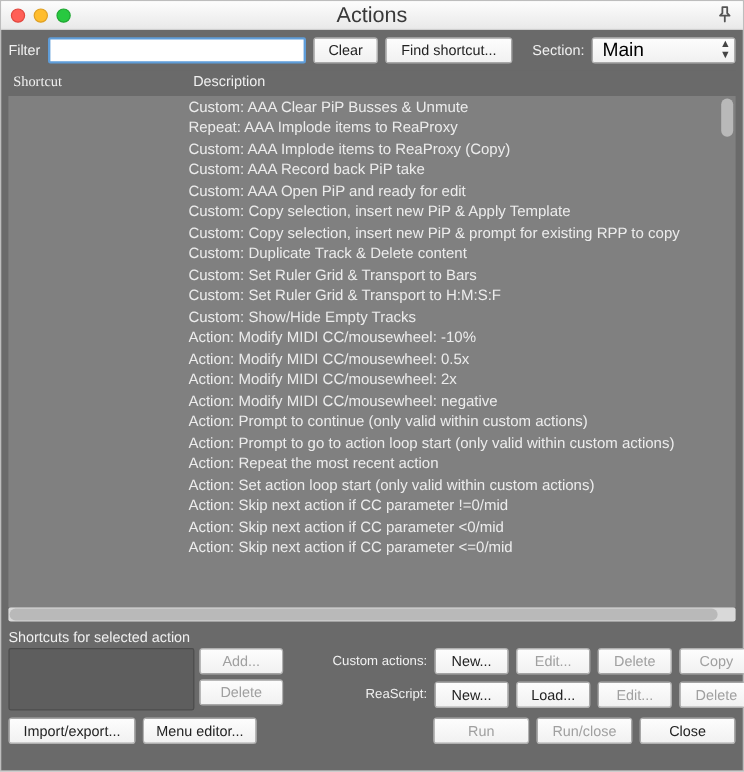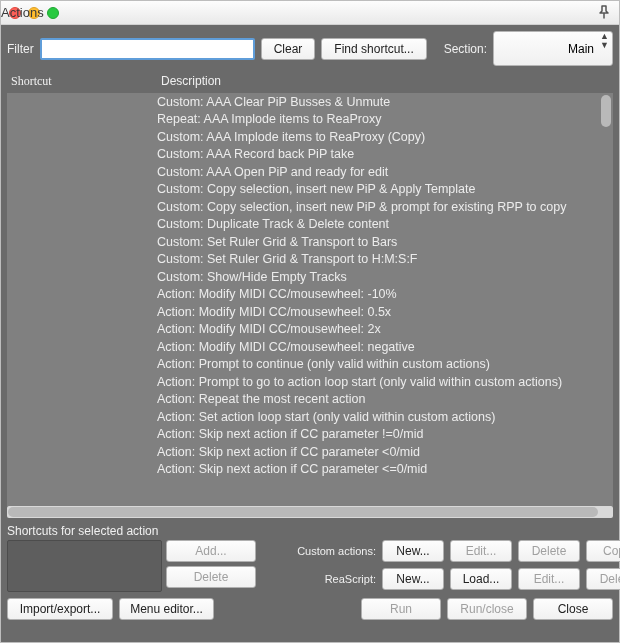--- a/index.html
+++ b/index.html
@@ -5,31 +5,31 @@
   * { box-sizing: border-box; margin: 0; padding: 0; }
   html, body { width: 620px; height: 643px; overflow: hidden; font-family: "Helvetica Neue", Arial, sans-serif; font-size: 12px; }
   body { background: #f6f6f6; }
   .window { width: 620px; height: 643px; display: flex; flex-direction: column; background: #f0f0f0; border: 1px solid #bdbdbd; }
   .titlebar { height: 24px; background: linear-gradient(#fdfdfd,#e9e9e9); border-bottom: 1px solid #d0d0d0; display: flex; align-items: center; position: relative; }
   .traffic { display: flex; gap: 7px; margin-left: 8px; }
   .t-dot { width: 12px; height: 12px; border-radius: 50%; }
   .red { background: #ff5f57; border: 0.5px solid #e1483f; }
   .yellow { background: #ffbd2e; border: 0.5px solid #dfa023; }
   .green { background: #28c940; border: 0.5px solid #1fa732; }
-  .title { position: absolute; left: 0; right: 0; font-size: 13px; color: #3a3a3a; }
+  .title { position: absolute; left: 0; right: 0; text-align: center; font-size: 18px; color: #3a3a3a; }
   .pin { position: absolute; right: 8px; top: 4px; font-size: 13px; color: #555; cursor: default; }
   .body { flex: 1; background: #6a6a6a; display: flex; flex-direction: column; padding: 6px 6px 22px 6px; gap: 6px; }
   .row { display: flex; align-items: center; gap: 6px; }
   .lbl { color: #f0f0f0; font-size: 12px; }
   .filter-input { width: 215px; height: 22px; background: #fff; border: 2px solid #5f9dd9; border-radius: 2px; padding: 0 4px; font-size: 12px; }
   .btn { height: 22px; background: linear-gradient(#fdfdfd,#f1f1f1); border: 1px solid #b0b0b0; border-radius: 3px; font-size: 12px; color: #222; cursor: pointer; padding: 0 12px; }
   .btn.disabled { color: #a0a0a0; }
   .grow { flex: 1; }
   .select-wrap { position: relative; }
-  .select { width: 120px; height: 35px; background: linear-gradient(#fdfdfd,#f0f0f0); border: 1px solid #b5b5b5; border-radius: 3px; font-size: 12px; padding: 0 18px 0 8px; appearance: none; text-align: right; }
+  .select { width: 120px; height: 22px; background: linear-gradient(#fdfdfd,#f0f0f0); border: 1px solid #b5b5b5; border-radius: 3px; font-size: 16px; padding: 0 18px 0 8px; appearance: none; }
   .sel-arrows { position: absolute; right: 4px; top: 1px; font-size: 9px; color: #444; line-height: 9px; pointer-events: none; display: flex; flex-direction: column; align-items: center; }
   .listwrap { flex: 1; display: flex; flex-direction: column; background: #6a6a6a; }
   .headers { display: flex; }
   .col-h { color: #f0f0f0; font-size: 12px; padding: 2px 4px 4px 4px; }
   .col-shortcut { width: 150px; font-family: Liberation Serif, serif; }
   .listbox { flex: 1; background: #808080; position: relative; overflow: hidden; }
   .list-inner { position: absolute; inset: 0; overflow: hidden; }
   .list-row { display: flex; height: 17.5px; align-items: center; }
   .list-row .sc { width: 150px; padding-left: 6px; color: #f0f0f0; font-size: 12px; }
   .list-row .desc { flex: 1; color: #ececec; font-size: 12.5px; white-space: nowrap; overflow: hidden; }
@@ -42,21 +42,21 @@
   .shortcuts-box { display: flex; flex-direction: column; gap: 0; }
   .shortcuts-title { color: #f0f0f0; font-size: 12px; margin-bottom: 2px; }
   .shortcuts-body { display: flex; gap: 4px; }
   .shortcuts-list { width: 155px; height: 52px; background: #5e5e5e; border: 1px solid #4c4c4c; border-radius: 2px; }
   .short-btns { display: flex; flex-direction: column; gap: 4px; }
   .right-stack { flex: 1; display: flex; flex-direction: column; gap: 6px; padding-top: 16px; }
   .rrow { display: flex; align-items: center; gap: 6px; }
   .rlbl { color: #f0f0f0; font-size: 11px; text-align: right; width: 112px; }
   .footer { display: flex; align-items: center; gap: 6px; }
   .btn.w60 { width: 62px; padding: 0; }
-  .btn.w70 { width: 90px; padding: 0; }
+  .btn.w70 { width: 70px; padding: 0; }
   .btn.w80 { width: 80px; padding: 0; }
   .btn.w95 { width: 95px; padding: 0; }
   .btn.w105 { width: 106px; padding: 0; }
 </style>
 </head>
 <body>
 
 <div class="window">
   <div class="titlebar">
     <div class="traffic">

